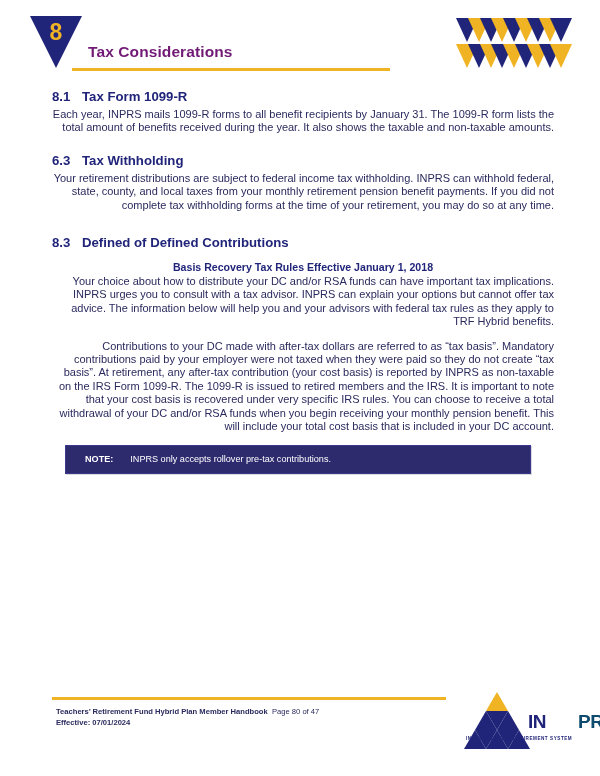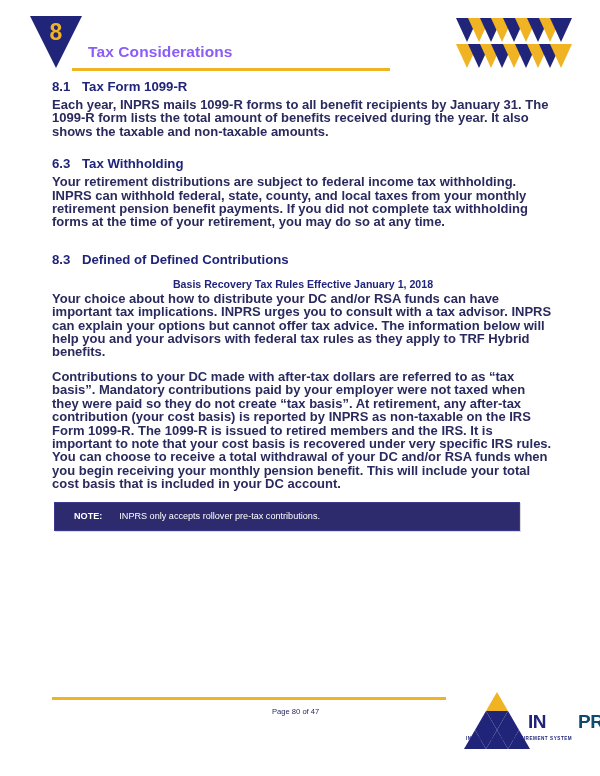--- a/index.html
+++ b/index.html
@@ -62,21 +62,21 @@
     font-family: "Liberation Sans", sans-serif;
     line-height: 28px;
   }
 
   .header-title {
     position: absolute;
     left: 88px;
     top: 43px;
     font-size: 15.5px;
     font-weight: bold;
-    color: #8b5cf6;
+    color: #701a75;
     letter-spacing: 0.1px;
     white-space: nowrap;
   }
   .header-rule {
     position: absolute;
     left: 72px;
     top: 68px;
     width: 318px;
     height: 2.5px;
     background: #f0b323;
@@ -103,21 +103,21 @@
     border-left: 11.8px solid transparent;
     border-right: 11.8px solid transparent;
   }
   .t.down-navy { border-top: 24px solid #21257a; }
   .t.down-gold { border-top: 24px solid #f0b323; }
 
   
   .content {
     position: absolute;
     left: 52px;
-    top: 78px;
+    top: 88px;
     width: 502px;
   }
 
   h2.sec-head {
     margin: 0 0 3px 0;
     font-size: 13.2px;
     font-weight: bold;
     color: #21257a;
     line-height: 17px;
   }
@@ -128,46 +128,45 @@
   h3.sub-head {
     margin: 0 0 1px 0;
     font-size: 10.6px;
     font-weight: bold;
     color: #21257a;
     line-height: 14px;
     text-align: center;
   }
   p.body {
     margin: 0 0 11px 0;
-    font-size: 13px;
+    font-size: 11px;
     line-height: 13.4px;
     color: #2a2a5e;
-    text-align: left;
-    font-weight: bold;
+    text-align: right;
   }
   p.body.tight { margin-bottom: 9px; }
   .spacer-sm { height: 6px; }
   .spacer-md { height: 11px; }
 
   ol.scenarios {
     margin: 1px 0 9px 0;
     padding-left: 62px;
     font-size: 9.1px;
     line-height: 13.6px;
     color: #2a2a5e;
   }
   ol.scenarios li {
     padding-left: 6px;
     margin-bottom: 0px;
   }
 
   
   .note-box {
     margin-top: 4px;
-    margin-left: 2px;
+    margin-left: 13px;
     width: 466px;
     height: 29px;
     background: #2d2a6e;
     border: 1px solid #3b3890;
     box-sizing: border-box;
     display: flex;
     align-items: center;
     box-shadow: 1px 1px 0 rgba(0,0,0,0.15);
   }
   .note-label {
@@ -334,20 +333,25 @@
     <div class="note-box">
       <span class="note-label">NOTE:</span>
       <span class="note-text">INPRS only accepts rollover pre-tax contributions.</span>
     </div>
 
   </div>
 
   <div class="footer">
     <div class="footer-rule"></div>
 
+    <div class="footer-text">
+      <span>Teachers’ Retirement Fund Hybrid Plan Member</span>
+      <span>Handbook</span><br>
+      <span>Effective: 07/01/2024</span>
+    </div>
 
     <div class="footer-page">Page 80 of 47</div>
 
     <div class="logo">
       <div class="logo-mark">
 
         <div class="lt up up-gold" style="left:24px; top:0px;"></div>
 
         <div class="lt up up-navy" style="left:13px; top:19px;"></div>
         <div class="lt dn dn-navy" style="left:24px; top:19px;"></div>

